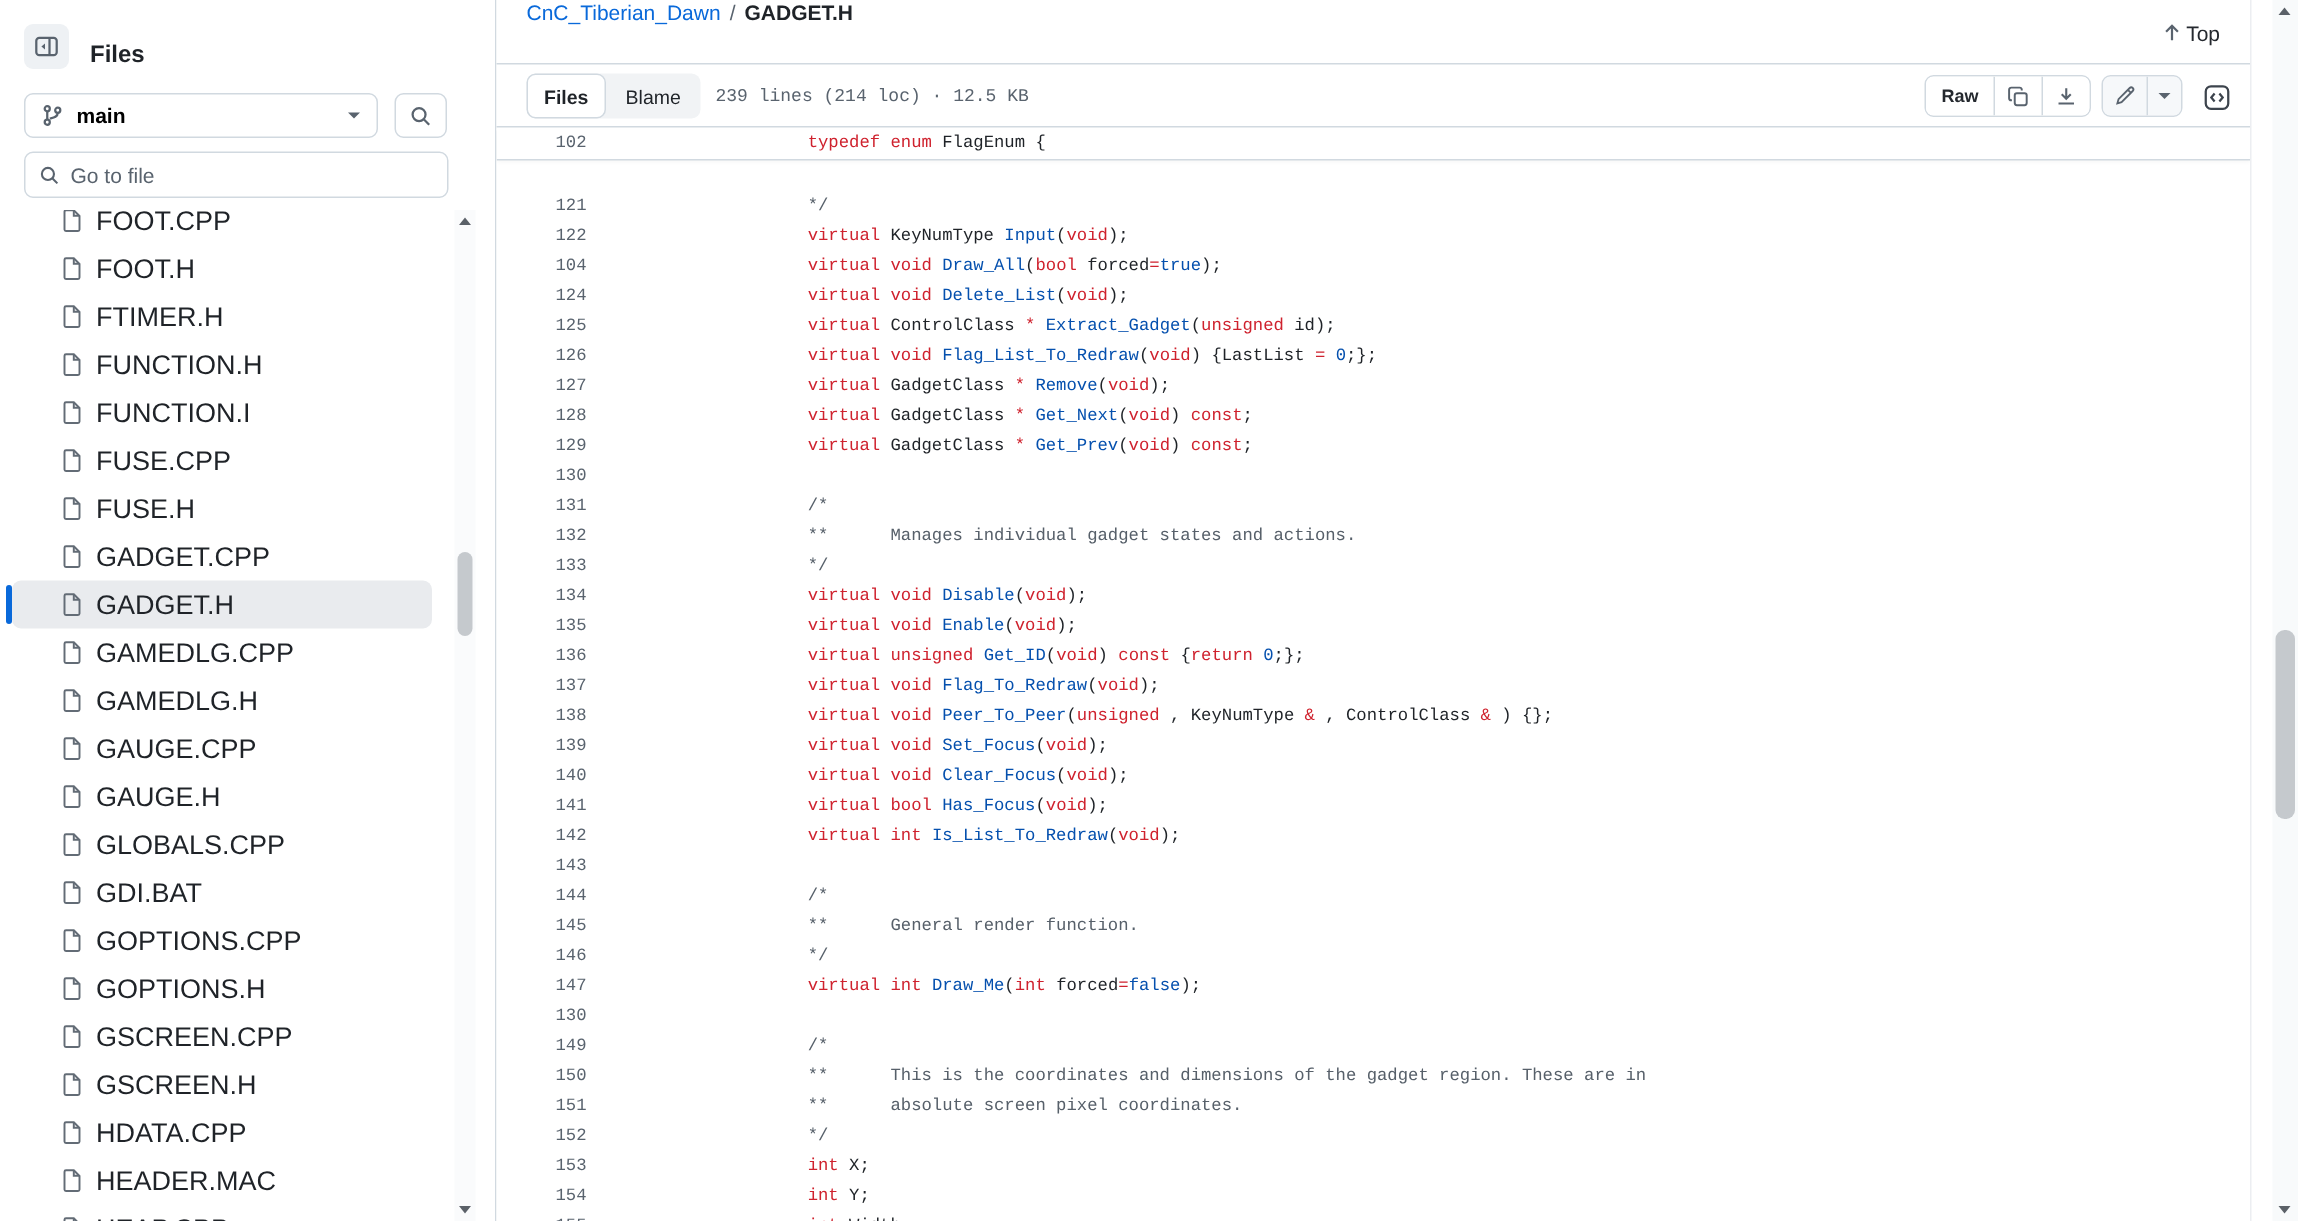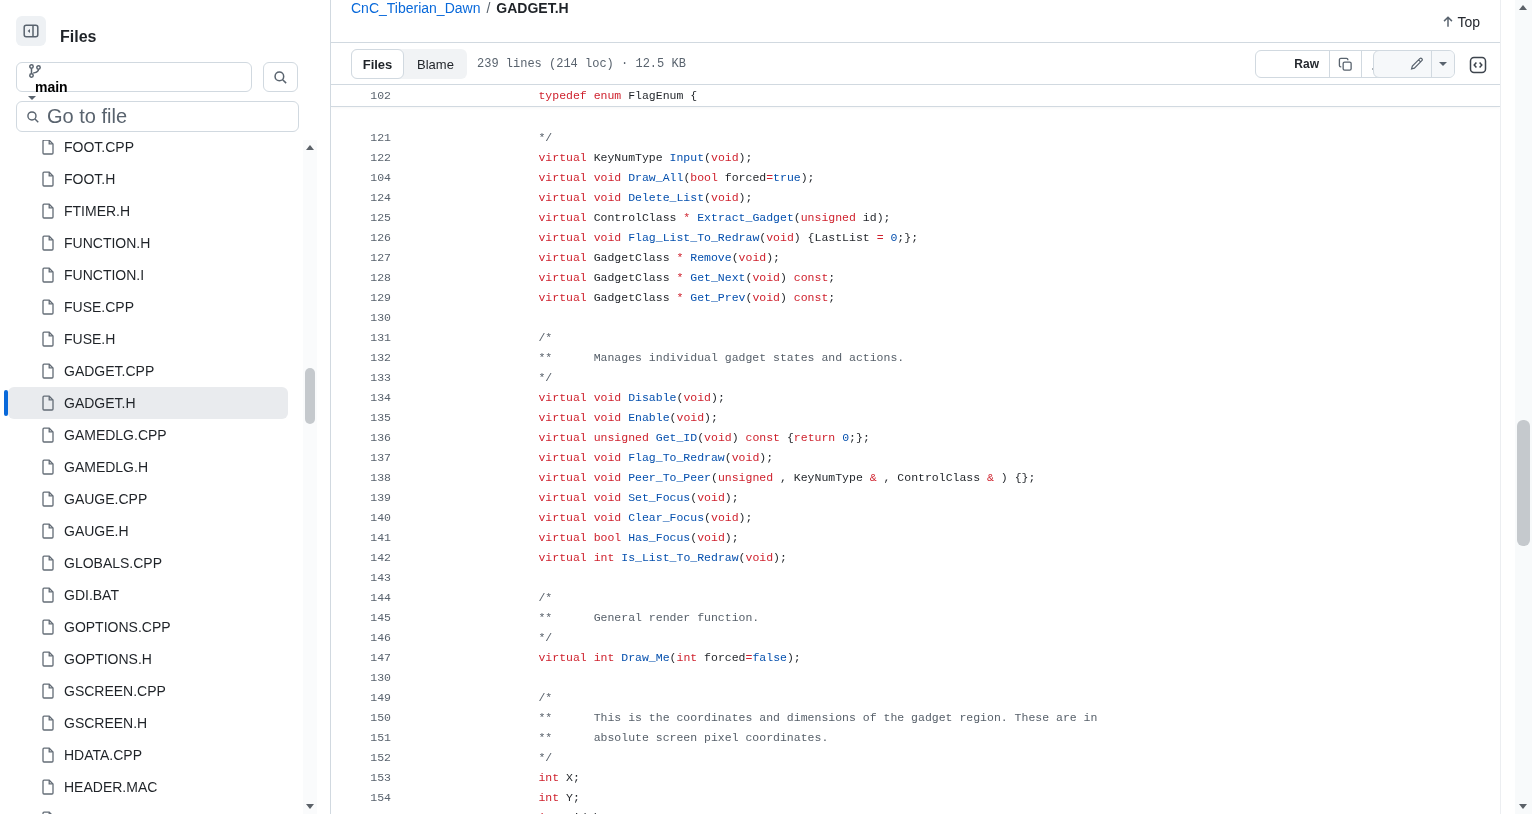--- a/index.html
+++ b/index.html
@@ -9,35 +9,35 @@
 
   
   .sidebar { position:absolute; left:0; top:0; width:331px; height:814px;
     border-right:1px solid #d1d9e0; background:#fff; }
   .sb-header { position:absolute; left:16px; top:14px; height:32px; display:flex; align-items:flex-end; }
   .panel-btn { width:30px; height:30px; border-radius:6px; background:#eef1f4; border:none;
     display:flex; align-items:center; justify-content:center; cursor:pointer; }
   .sb-title { margin-left:14px; font-size:16px; font-weight:700; }
   .branch-btn { position:absolute; left:16px; top:62px; width:236px; height:30px;
     border:1px solid #d1d9e0; border-radius:6px; background:#fff; display:flex;
-    align-items:flex-start; padding:0 10px; cursor:pointer;flex-direction:column; }
+    align-items:center; padding:0 10px; cursor:pointer; }
   .branch-btn .lbl { font-size:14px; font-weight:600; margin-left:8px; flex:1; text-align:left; }
   .icon-btn { position:absolute; border:1px solid #d1d9e0; border-radius:6px; background:#fff;
     display:flex; align-items:center; justify-content:center; cursor:pointer; }
   .sb-search { left:263px; top:62px; width:35px; height:30px; }
   .goto-wrap { position:absolute; left:16px; top:101px; width:283px; height:31px;
     border:1px solid #d1d9e0; border-radius:6px; background:#fff; display:flex; align-items:center; padding:0 9px; }
-  .goto-wrap input { border:none; outline:none; font-size:20px; margin-left:7px; width:220px;
+  .goto-wrap input { border:none; outline:none; font-size:14px; margin-left:7px; width:220px;
     font-family:"Liberation Sans",sans-serif; color:#1f2328; background:transparent; }
   .goto-wrap input::placeholder { color:#59636e; }
   .tree { position:absolute; left:8px; top:140px; width:280px; bottom:0; overflow:hidden; }
   .tree-inner { margin-top:-9px; }
   .file-row { height:32px; display:flex; align-items:center; padding-left:32px; border-radius:6px; cursor:pointer; }
   .file-row.sel { background:#e9ebee; }
-  .file-row .fname { margin-left:8px; font-size:14px; color:#1f2328; }
+  .file-row .fname { margin-left:8px; font-size:18px; color:#1f2328; }
   .accent-bar { position:absolute; left:4px; top:390px; width:4px; height:26px; background:#0969da; border-radius:2px; }
   
   .sb-scroll { position:absolute; left:303px; top:140px; width:14px; bottom:0; background:#fafbfc; }
   .sb-scroll .thumb { position:absolute; left:2px; top:228px; width:10px; height:56px; background:#c5c9cd; border-radius:5px; }
   .tri-up { width:0; height:0; border-left:4px solid transparent; border-right:4px solid transparent; border-bottom:5px solid #5b6168; }
   .tri-down { width:0; height:0; border-left:4px solid transparent; border-right:4px solid transparent; border-top:5px solid #5b6168; }
   .sb-scroll .arr { position:absolute; left:3px; }
 
   
   .main { position:absolute; left:331px; top:0; width:1170px; height:814px; background:#fff;
@@ -52,21 +52,21 @@
     cursor:pointer; padding:0 6px; border-radius:6px; font-family:"Liberation Sans",sans-serif;}
   .toolbar { position:absolute; left:0; top:43px; right:0; height:42px; border-bottom:1px solid #d1d9e0; }
   .seg { position:absolute; left:20px; top:6px; height:30px; background:#f1f3f5; border-radius:6px; display:flex; }
   .seg-code { width:53px; height:30px; background:#fff; border:1px solid #d1d9e0; border-radius:6px;
     font-size:13px; font-weight:600; color:#1f2328; cursor:pointer; font-family:"Liberation Sans",sans-serif;}
   .seg-blame { width:63px; height:30px; background:transparent; border:none; font-size:13px; color:#1f2328;
     cursor:pointer; font-family:"Liberation Sans",sans-serif;}
   .meta { position:absolute; left:146px; top:0; height:42px; display:flex; align-items:center;
     font-family:"Liberation Mono","DejaVu Sans Mono",monospace; font-size:12px; color:#59636e; }
   .btn-group { position:absolute; top:7px; height:28px; display:flex; border:1px solid #d1d9e0;
-    border-radius:6px; overflow:hidden; background:#fff;padding-left:28px; }
+    border-radius:6px; overflow:hidden; background:#fff; }
   .raw-group { right:106px; }
   .raw-group .gbtn { border:none; background:#fff; cursor:pointer; display:flex; align-items:center;
     justify-content:center; font-family:"Liberation Sans",sans-serif;}
   .raw-group .gbtn + .gbtn { border-left:1px solid #d1d9e0; }
   .raw-label { font-size:12px; font-weight:600; padding:0 10px; color:#25292f; }
   .ico28 { width:32px; }
   .edit-group { right:45px; background:#f6f8fa; }
   .edit-group .gbtn { border:none; background:#f6f8fa; cursor:pointer; display:flex; align-items:center; justify-content:center; }
   .edit-group .gbtn + .gbtn { border-left:1px solid #d1d9e0; }
   .symbols-btn { position:absolute; right:9px; top:9px; width:26px; height:26px; border:none;

